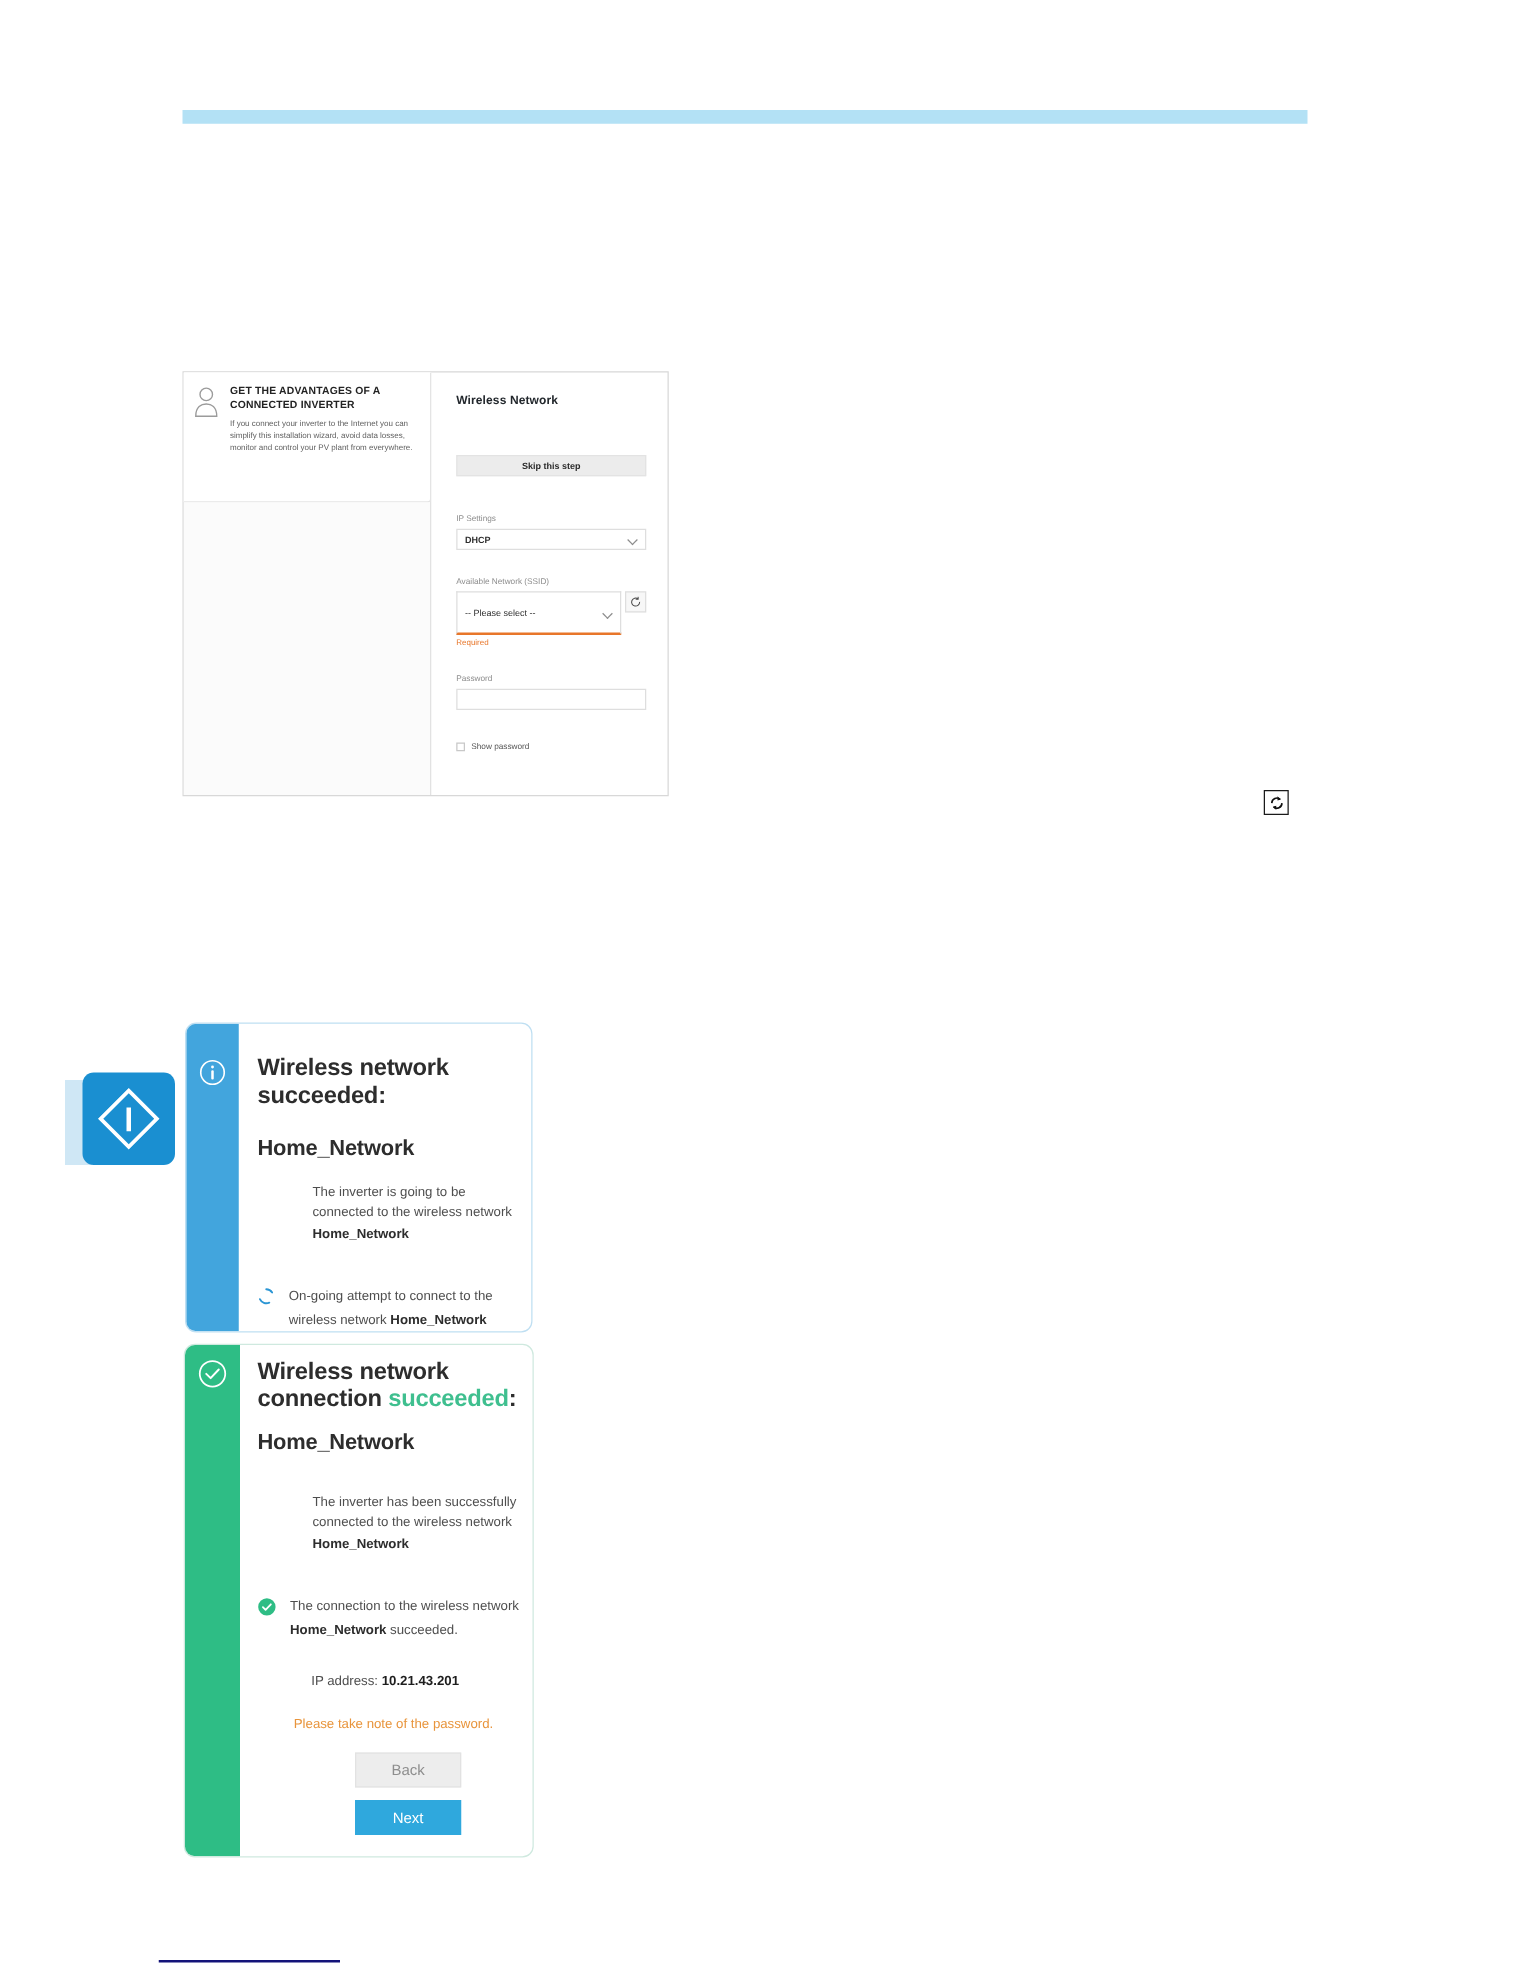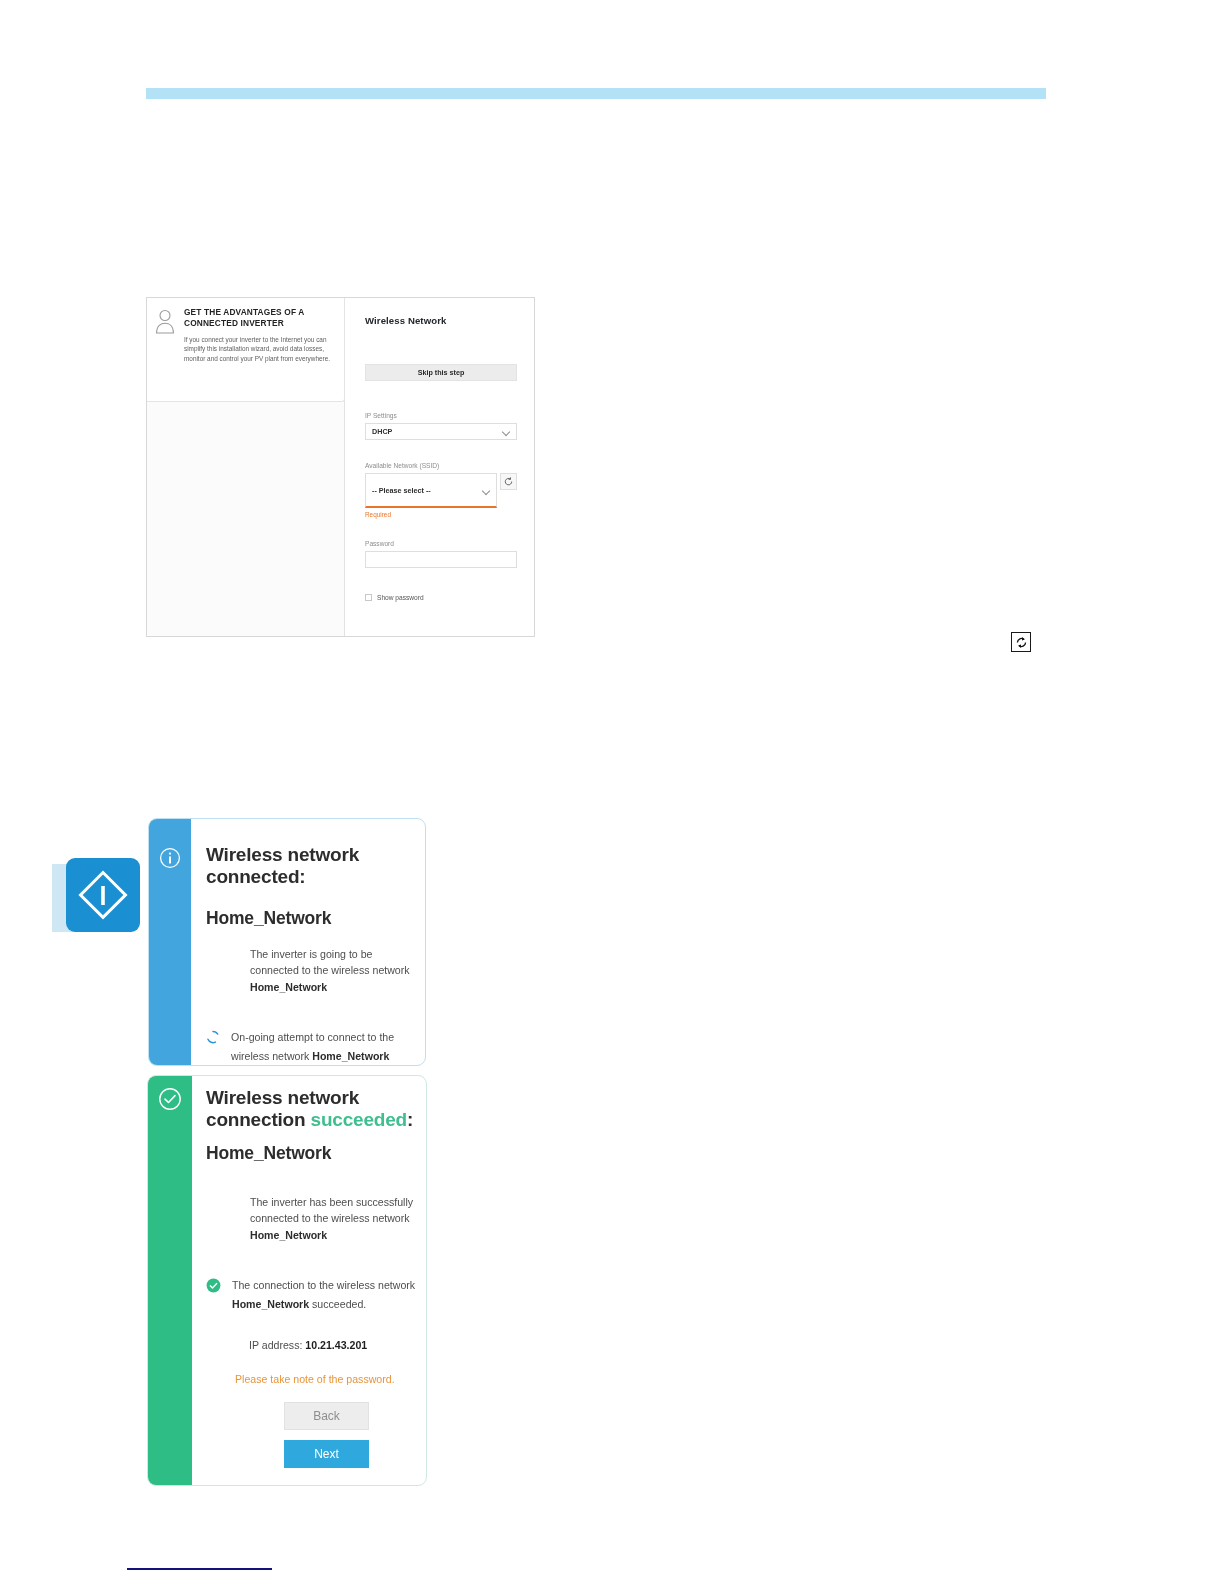--- a/index.html
+++ b/index.html
@@ -144,21 +144,21 @@
     flex: 1 1 auto;
     height: 17px;
     background: #ffffff;
     border: 1px solid #dedede;
     border-bottom: 2px solid #e8762a;
     box-sizing: border-box;
     display: flex;
     align-items: center;
     padding: 16px 6px;
     font-size: 7.2px;
-    font-weight: bold;
+    font-weight: normal;
     color: #2e2e2e;
   }
   .ssid-select .val { flex: 1 1 auto; }
   .refresh-btn {
     flex: 0 0 auto;
     width: 17px; height: 17px;
     border: 1px solid #dedede;
     background: #f7f7f7;
     box-sizing: border-box;
     display: flex; align-items: center; justify-content: center;
@@ -460,21 +460,21 @@
       <svg width="22" height="22" viewBox="0 0 22 22">
         <circle cx="11" cy="11" r="9.4" fill="none" stroke="#ffffff" stroke-width="1.3"></circle>
         <circle cx="11" cy="6.6" r="1.15" fill="#ffffff"></circle>
         <rect x="10" y="9.2" width="2" height="7.4" rx="0.9" fill="#ffffff"></rect>
       </svg>
     </div>
   </div>
   <div class="body">
     <div class="card-h1">
       <span>Wireless network</span><br>
-      <span>connected:</span>
+      <span>succeeded:</span>
     </div>
     <div class="card-h2">Home_Network</div>
     <div class="card-p">
       <span>The inverter is going to be connected to the wireless network </span><b>Home_Network</b>
     </div>
     <div class="status-row">
       <span class="ico">
         <svg width="14" height="14" viewBox="0 0 16 16">
           <path d="M8 1.6 A6.4 6.4 0 0 1 13.4 4.6" fill="none" stroke="#2c96d4" stroke-width="1.7" stroke-linecap="round"></path>
           <path d="M2.2 10.6 A6.4 6.4 0 0 0 10.8 13.8" fill="none" stroke="#2c96d4" stroke-width="1.7" stroke-linecap="round"></path>

